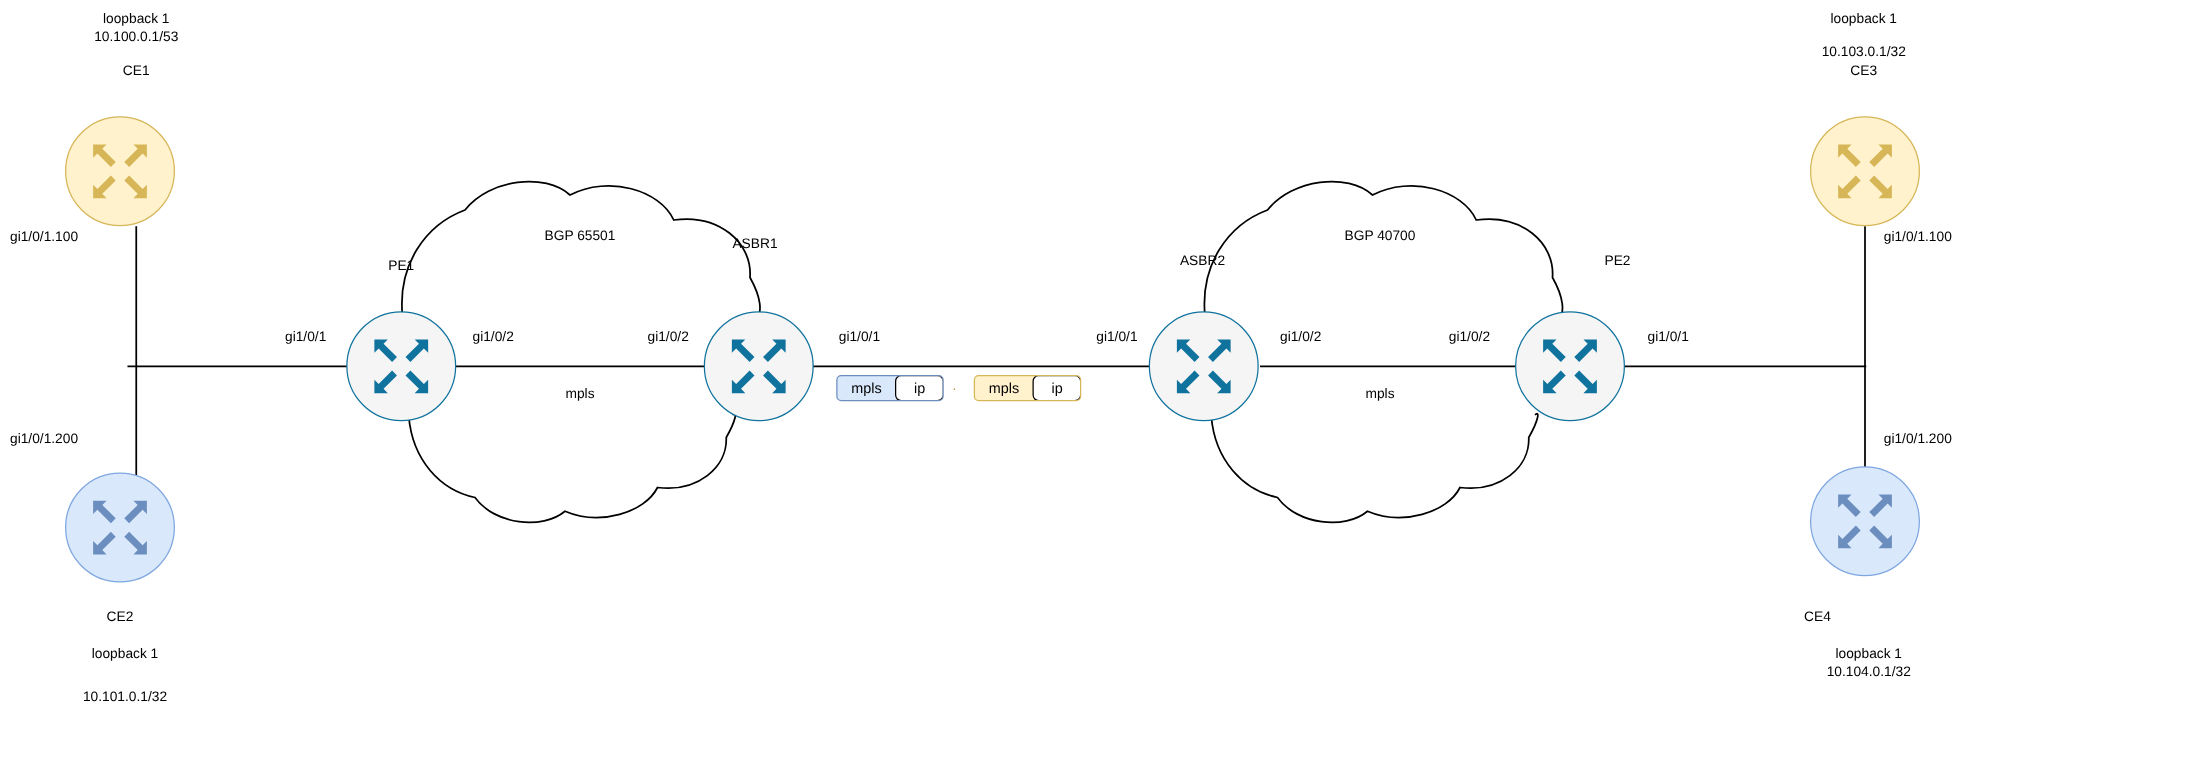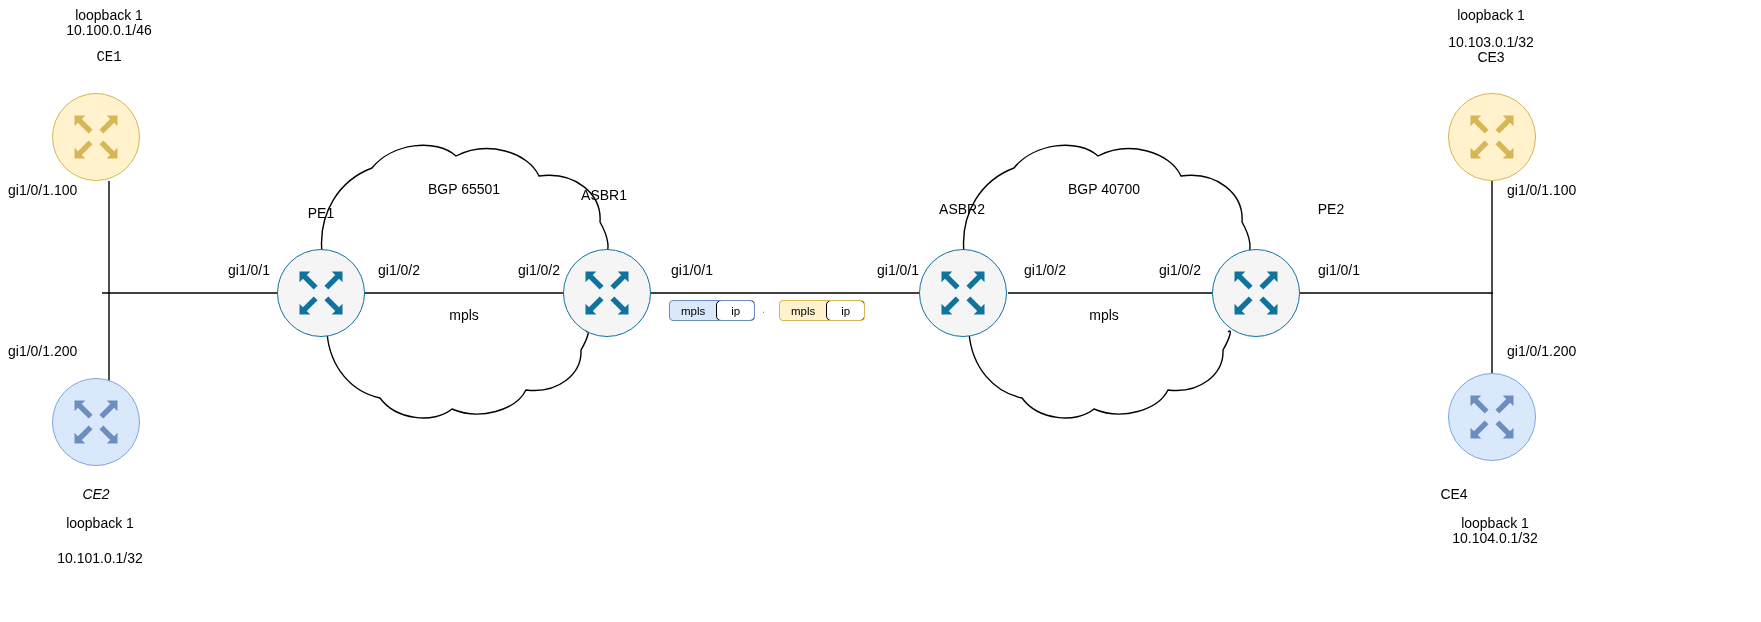--- a/index.html
+++ b/index.html
@@ -1,20 +1,20 @@
 <!DOCTYPE html>
 <html><head>
 <meta charset="utf-8">
 <style>
   html,body{margin:0;padding:0;background:#ffffff;}
   body{width:1761px;height:622px;position:relative;overflow:hidden;
        font-family:"Liberation Sans","DejaVu Sans",sans-serif;color:#000000;}
   #stage{position:absolute;left:0;top:0;width:1761px;height:622px;}
   svg#wires{position:absolute;left:0;top:0;width:1761px;height:622px;}
-  .lbl{position:absolute;font-size:14px;line-height:15px;color:#000;white-space:nowrap;}
+  .lbl{position:absolute;font-size:11px;line-height:15px;color:#000;white-space:nowrap;}
   .lbl.c{text-align:center;transform:translateX(-50%);}
   .node{position:absolute;border-radius:50%;box-sizing:border-box;}
   .node svg{display:block;width:100%;height:100%;}
   .badge{position:absolute;display:flex;align-items:stretch;height:21px;
          border-radius:4px;box-sizing:border-box;font-size:11.5px;overflow:hidden;}
   .badge .seg{display:flex;align-items:center;justify-content:center;box-sizing:border-box;}
   .badge .mpls{padding:0 11px;}
   .badge .ipbox{padding:0 14px;background:#ffffff;border:1px solid #000;
                 border-radius:5px;margin:-1px -1px -1px 0;}
   .badge.b-blue{background:#dae8fc;border:1px solid #6c8ebf;}
@@ -65,22 +65,22 @@
       <path d="M969 333
                C 972 368 994 392 1022 398
                C 1038 420 1076 424 1094 409
                C 1122 421 1158 410 1168 390
                C 1200 394 1224 374 1223 350
                C 1231 336 1232 328 1228 332"></path>
     </g>
   </svg>
 
   <div class="lbl c" style="left:109px;top:8px;">loopback 1</div>
-  <div class="lbl c" style="left:109px;top:23px;">10.100.0.1/46</div>
-  <div class="lbl c" style="left:109px;top:50px;font-family:Liberation Mono, monospace;">CE1</div>
+  <div class="lbl c" style="left:109px;top:23px;">10.100.0.1/53</div>
+  <div class="lbl c" style="left:109px;top:50px;">CE1</div>
   <div class="node" style="left:52px;top:93px;width:88px;height:88px;background:#fff2cc;border:1.4px solid #d6b656;">
     <svg viewBox="0 0 88 88">
       <g fill="#d6b656">
         <path d="M22 22 L33 22 L29.5 25.5 L40.5 36.5 L36.5 40.5 L25.5 29.5 L22 33 Z"></path>
         <path d="M66 22 L66 33 L62.5 29.5 L51.5 40.5 L47.5 36.5 L58.5 25.5 L55 22 Z"></path>
         <path d="M22 66 L22 55 L25.5 58.5 L36.5 47.5 L40.5 51.5 L29.5 62.5 L33 66 Z"></path>
         <path d="M66 66 L55 66 L58.5 62.5 L47.5 51.5 L51.5 47.5 L62.5 58.5 L66 55 Z"></path>
       </g>
     </svg>
   </div>
@@ -90,21 +90,21 @@
   <div class="node" style="left:52px;top:378px;width:88px;height:88px;background:#dae8fc;border:1.4px solid #7ea6e0;">
     <svg viewBox="0 0 88 88">
       <g fill="#6c8ebf">
         <path d="M22 22 L33 22 L29.5 25.5 L40.5 36.5 L36.5 40.5 L25.5 29.5 L22 33 Z"></path>
         <path d="M66 22 L66 33 L62.5 29.5 L51.5 40.5 L47.5 36.5 L58.5 25.5 L55 22 Z"></path>
         <path d="M22 66 L22 55 L25.5 58.5 L36.5 47.5 L40.5 51.5 L29.5 62.5 L33 66 Z"></path>
         <path d="M66 66 L55 66 L58.5 62.5 L47.5 51.5 L51.5 47.5 L62.5 58.5 L66 55 Z"></path>
       </g>
     </svg>
   </div>
-  <div class="lbl c" style="left:96px;top:487px;font-style:italic;">CE2</div>
+  <div class="lbl c" style="left:96px;top:487px;">CE2</div>
   <div class="lbl c" style="left:100px;top:516px;">loopback 1</div>
   <div class="lbl c" style="left:100px;top:551px;">10.101.0.1/32</div>
 
   <div class="lbl c" style="left:464px;top:182px;text-align:right;">BGP 65501</div>
   <div class="lbl c" style="left:464px;top:308px;">mpls</div>
 
   <div class="lbl c" style="left:321px;top:206px;">PE1</div>
   <div class="lbl" style="left:228px;top:263px;">gi1/0/1</div>
   <div class="node" style="left:277px;top:249px;width:88px;height:88px;background:#f5f5f5;border:1.6px solid #10739e;">
     <svg viewBox="0 0 88 88">
@@ -152,21 +152,21 @@
       <g fill="#10739e">
         <path d="M22 22 L33 22 L29.5 25.5 L40.5 36.5 L36.5 40.5 L25.5 29.5 L22 33 Z"></path>
         <path d="M66 22 L66 33 L62.5 29.5 L51.5 40.5 L47.5 36.5 L58.5 25.5 L55 22 Z"></path>
         <path d="M22 66 L22 55 L25.5 58.5 L36.5 47.5 L40.5 51.5 L29.5 62.5 L33 66 Z"></path>
         <path d="M66 66 L55 66 L58.5 62.5 L47.5 51.5 L51.5 47.5 L62.5 58.5 L66 55 Z"></path>
       </g>
     </svg>
   </div>
   <div class="lbl" style="left:1024px;top:263px;">gi1/0/2</div>
 
-  <div class="lbl c" style="left:1331px;top:202px;">PE2</div>
+  <div class="lbl c" style="left:1294px;top:202px;">PE2</div>
   <div class="lbl" style="left:1159px;top:263px;">gi1/0/2</div>
   <div class="node" style="left:1212px;top:249px;width:88px;height:88px;background:#f5f5f5;border:1.6px solid #10739e;">
     <svg viewBox="0 0 88 88">
       <g fill="#10739e">
         <path d="M22 22 L33 22 L29.5 25.5 L40.5 36.5 L36.5 40.5 L25.5 29.5 L22 33 Z"></path>
         <path d="M66 22 L66 33 L62.5 29.5 L51.5 40.5 L47.5 36.5 L58.5 25.5 L55 22 Z"></path>
         <path d="M22 66 L22 55 L25.5 58.5 L36.5 47.5 L40.5 51.5 L29.5 62.5 L33 66 Z"></path>
         <path d="M66 66 L55 66 L58.5 62.5 L47.5 51.5 L51.5 47.5 L62.5 58.5 L66 55 Z"></path>
       </g>
     </svg>

